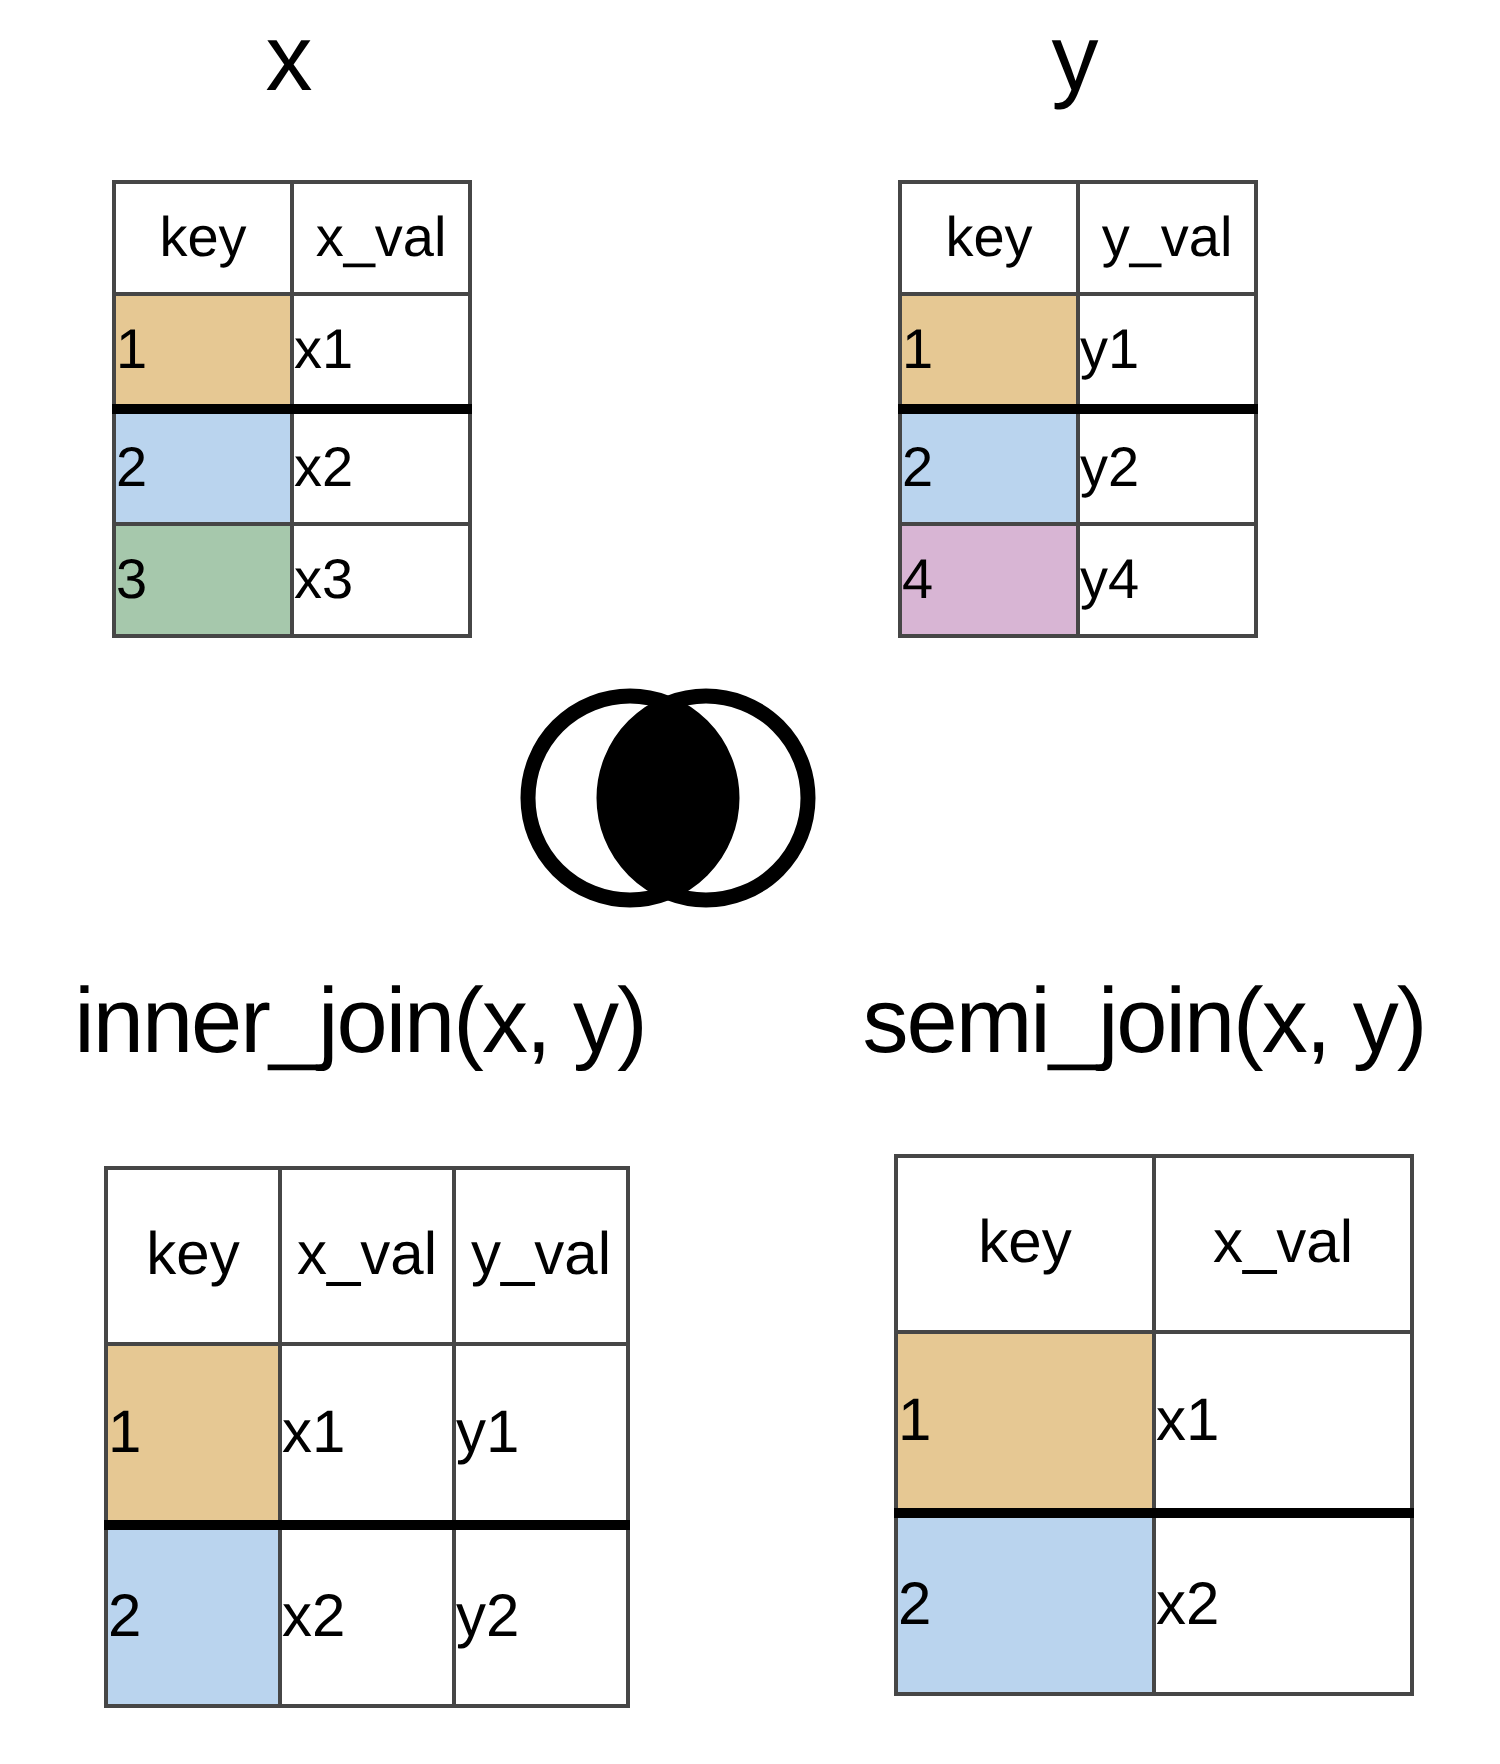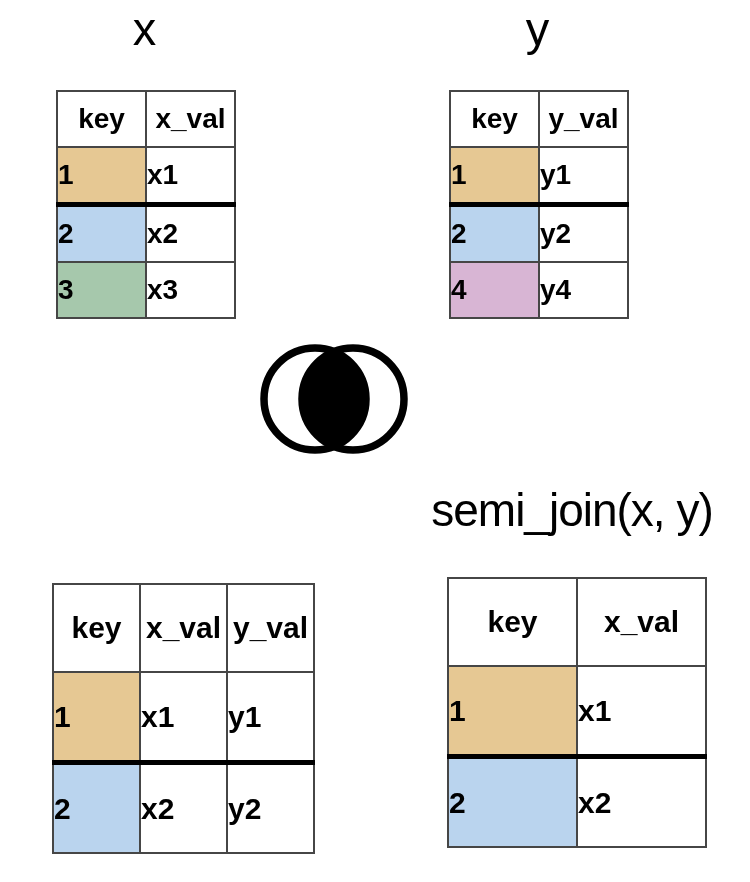--- a/index.html
+++ b/index.html
@@ -30,21 +30,21 @@
   #pos-table-x     { left: 56px;  top: 90px;  }
   #pos-table-y     { left: 449px; top: 90px;  }
   #pos-table-inner { left: 52px;  top: 583px; }
   #pos-table-semi  { left: 447px; top: 577px; }
 
   table.jt { border-collapse: collapse; table-layout: fixed; }
   table.jt th, table.jt td {
     border: 2px solid #464646;
     vertical-align: middle;
     background: #ffffff;
-    font-weight: 700;
+    font-weight: 400;
     padding: 0;
   }
   table.jt tr.thick th, table.jt tr.thick td { border-bottom: 5px solid #000000; }
 
   table.top { font-size: 28px; }
   table.top th, table.top td { width: 87px; height: 54px; }
 
   table.bottom { font-size: 30px; }
   table.bottom th { height: 86px; }
   table.bottom td { height: 87px; }
@@ -111,20 +111,21 @@
     <defs>
       <clipPath id="vclip">
           <circle cx="57" cy="56" r="51"></circle>
         </clipPath>
     </defs>
     <circle cx="95" cy="56" r="51" fill="#000000" clip-path="url(#vclip)"></circle>
     <circle cx="57" cy="56" r="51" fill="none" stroke="#000000" stroke-width="7.5"></circle>
     <circle cx="95" cy="56" r="51" fill="none" stroke="#000000" stroke-width="7.5"></circle>
   </svg>
 
+  <div class="title" id="title-inner">inner_join(x, y)</div>
   <div class="title" id="title-semi">semi_join(x, y)</div>
 
   <div class="tbl-wrap" id="pos-table-inner">
     <table class="jt bottom">
       <tbody>
           <tr>
         <th>key</th>
         <th>x_val</th>
         <th>y_val</th>
       </tr>

